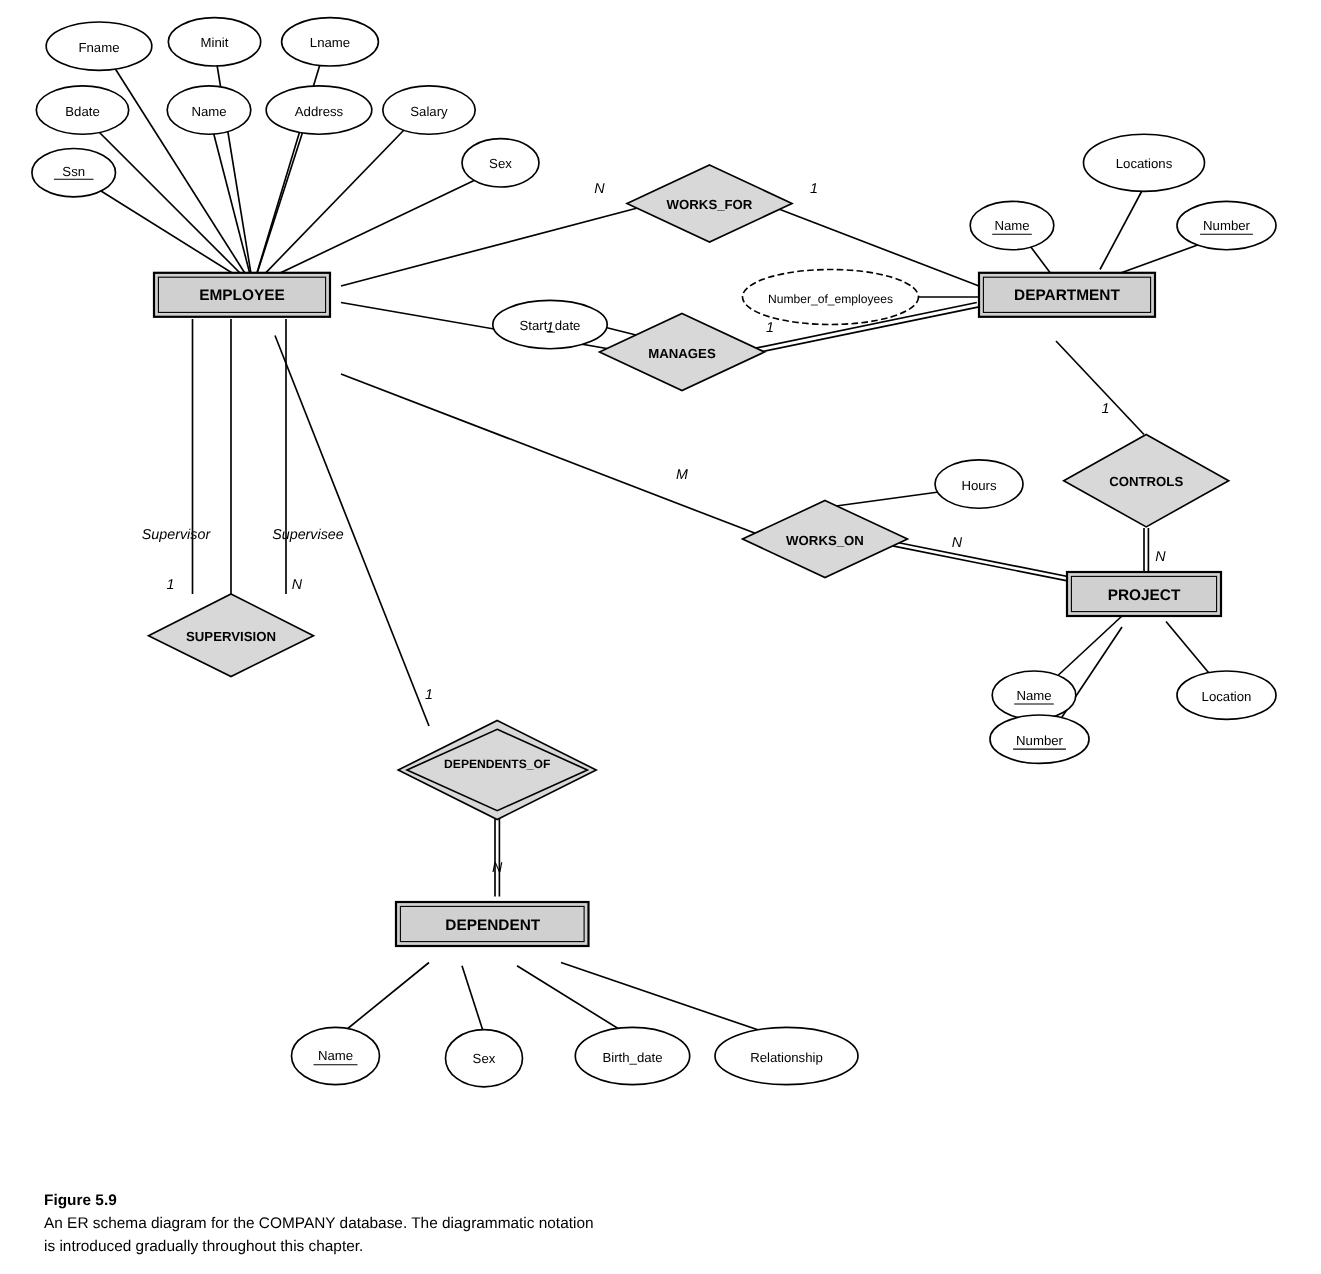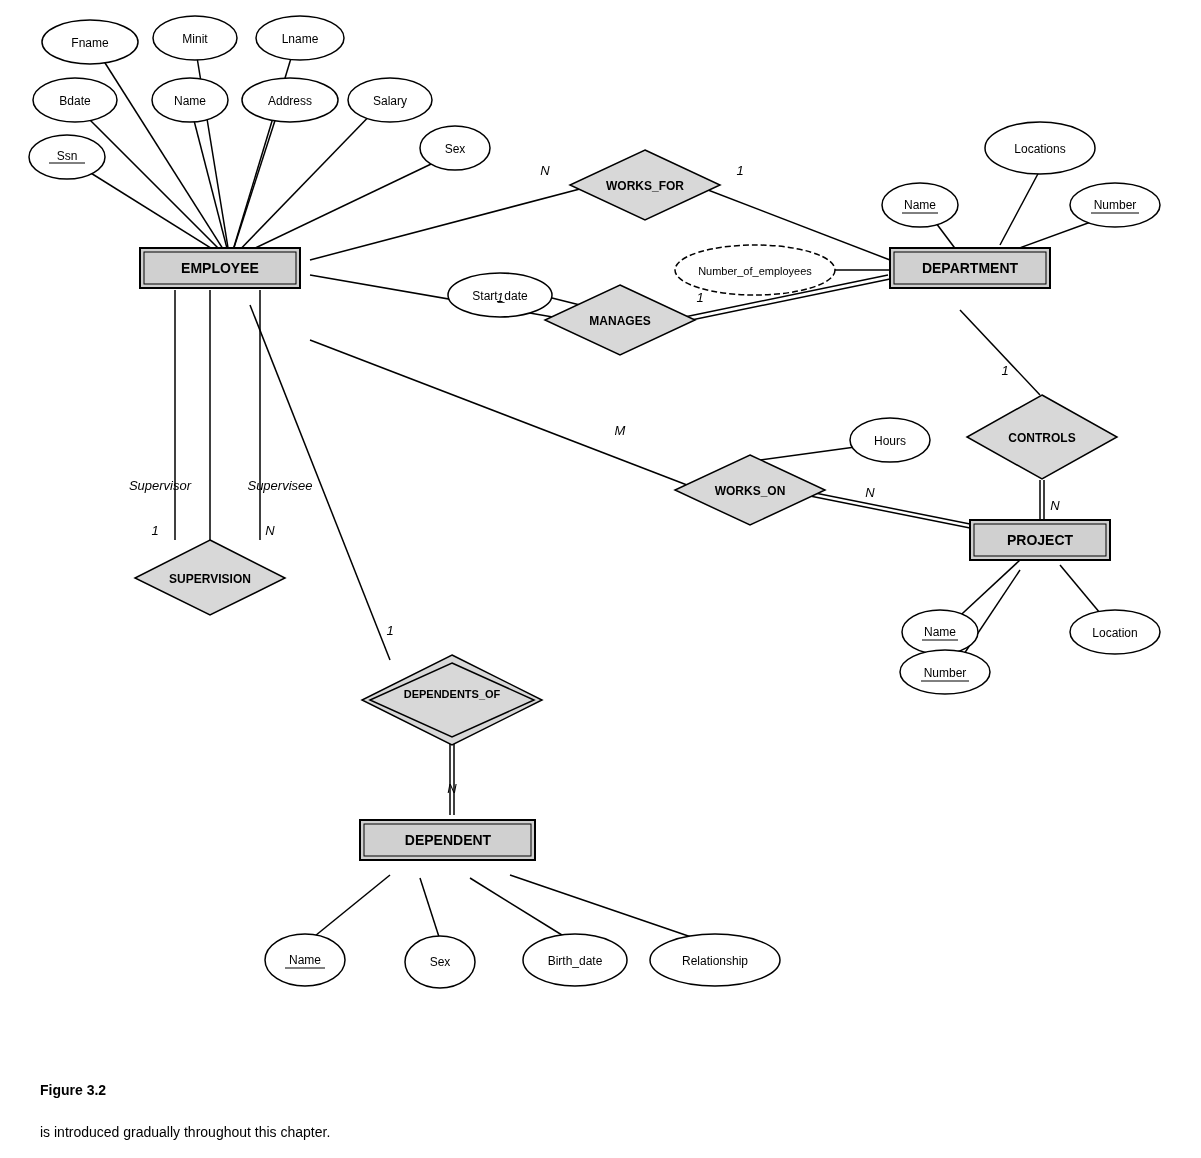--- a/index.html
+++ b/index.html
@@ -238,16 +238,16 @@
     <text x="280" y="490" text-anchor="middle" font-size="13" font-style="italic">Supervisee</text>
     <text x="270" y="535" text-anchor="middle" font-size="13" font-style="italic">N</text>
 
     <text x="390" y="635" text-anchor="middle" font-size="13" font-style="italic">1</text>
     <text x="452" y="793" text-anchor="middle" font-size="13" font-style="italic">N</text>
 
   </svg>
 </div>
 
 <div class="caption" style="position: relative; margin-top: 0; padding: 10px 20px;">
-  <span class="caption-title">Figure 3.2</span><br>
-  <br>
+  <span class="caption-title">Figure 5.9</span><br>
+  <span>An ER schema diagram for the COMPANY database. The diagrammatic notation</span><br>
   <span>is introduced gradually throughout this chapter.</span>
 </div>
 
 </body></html>

